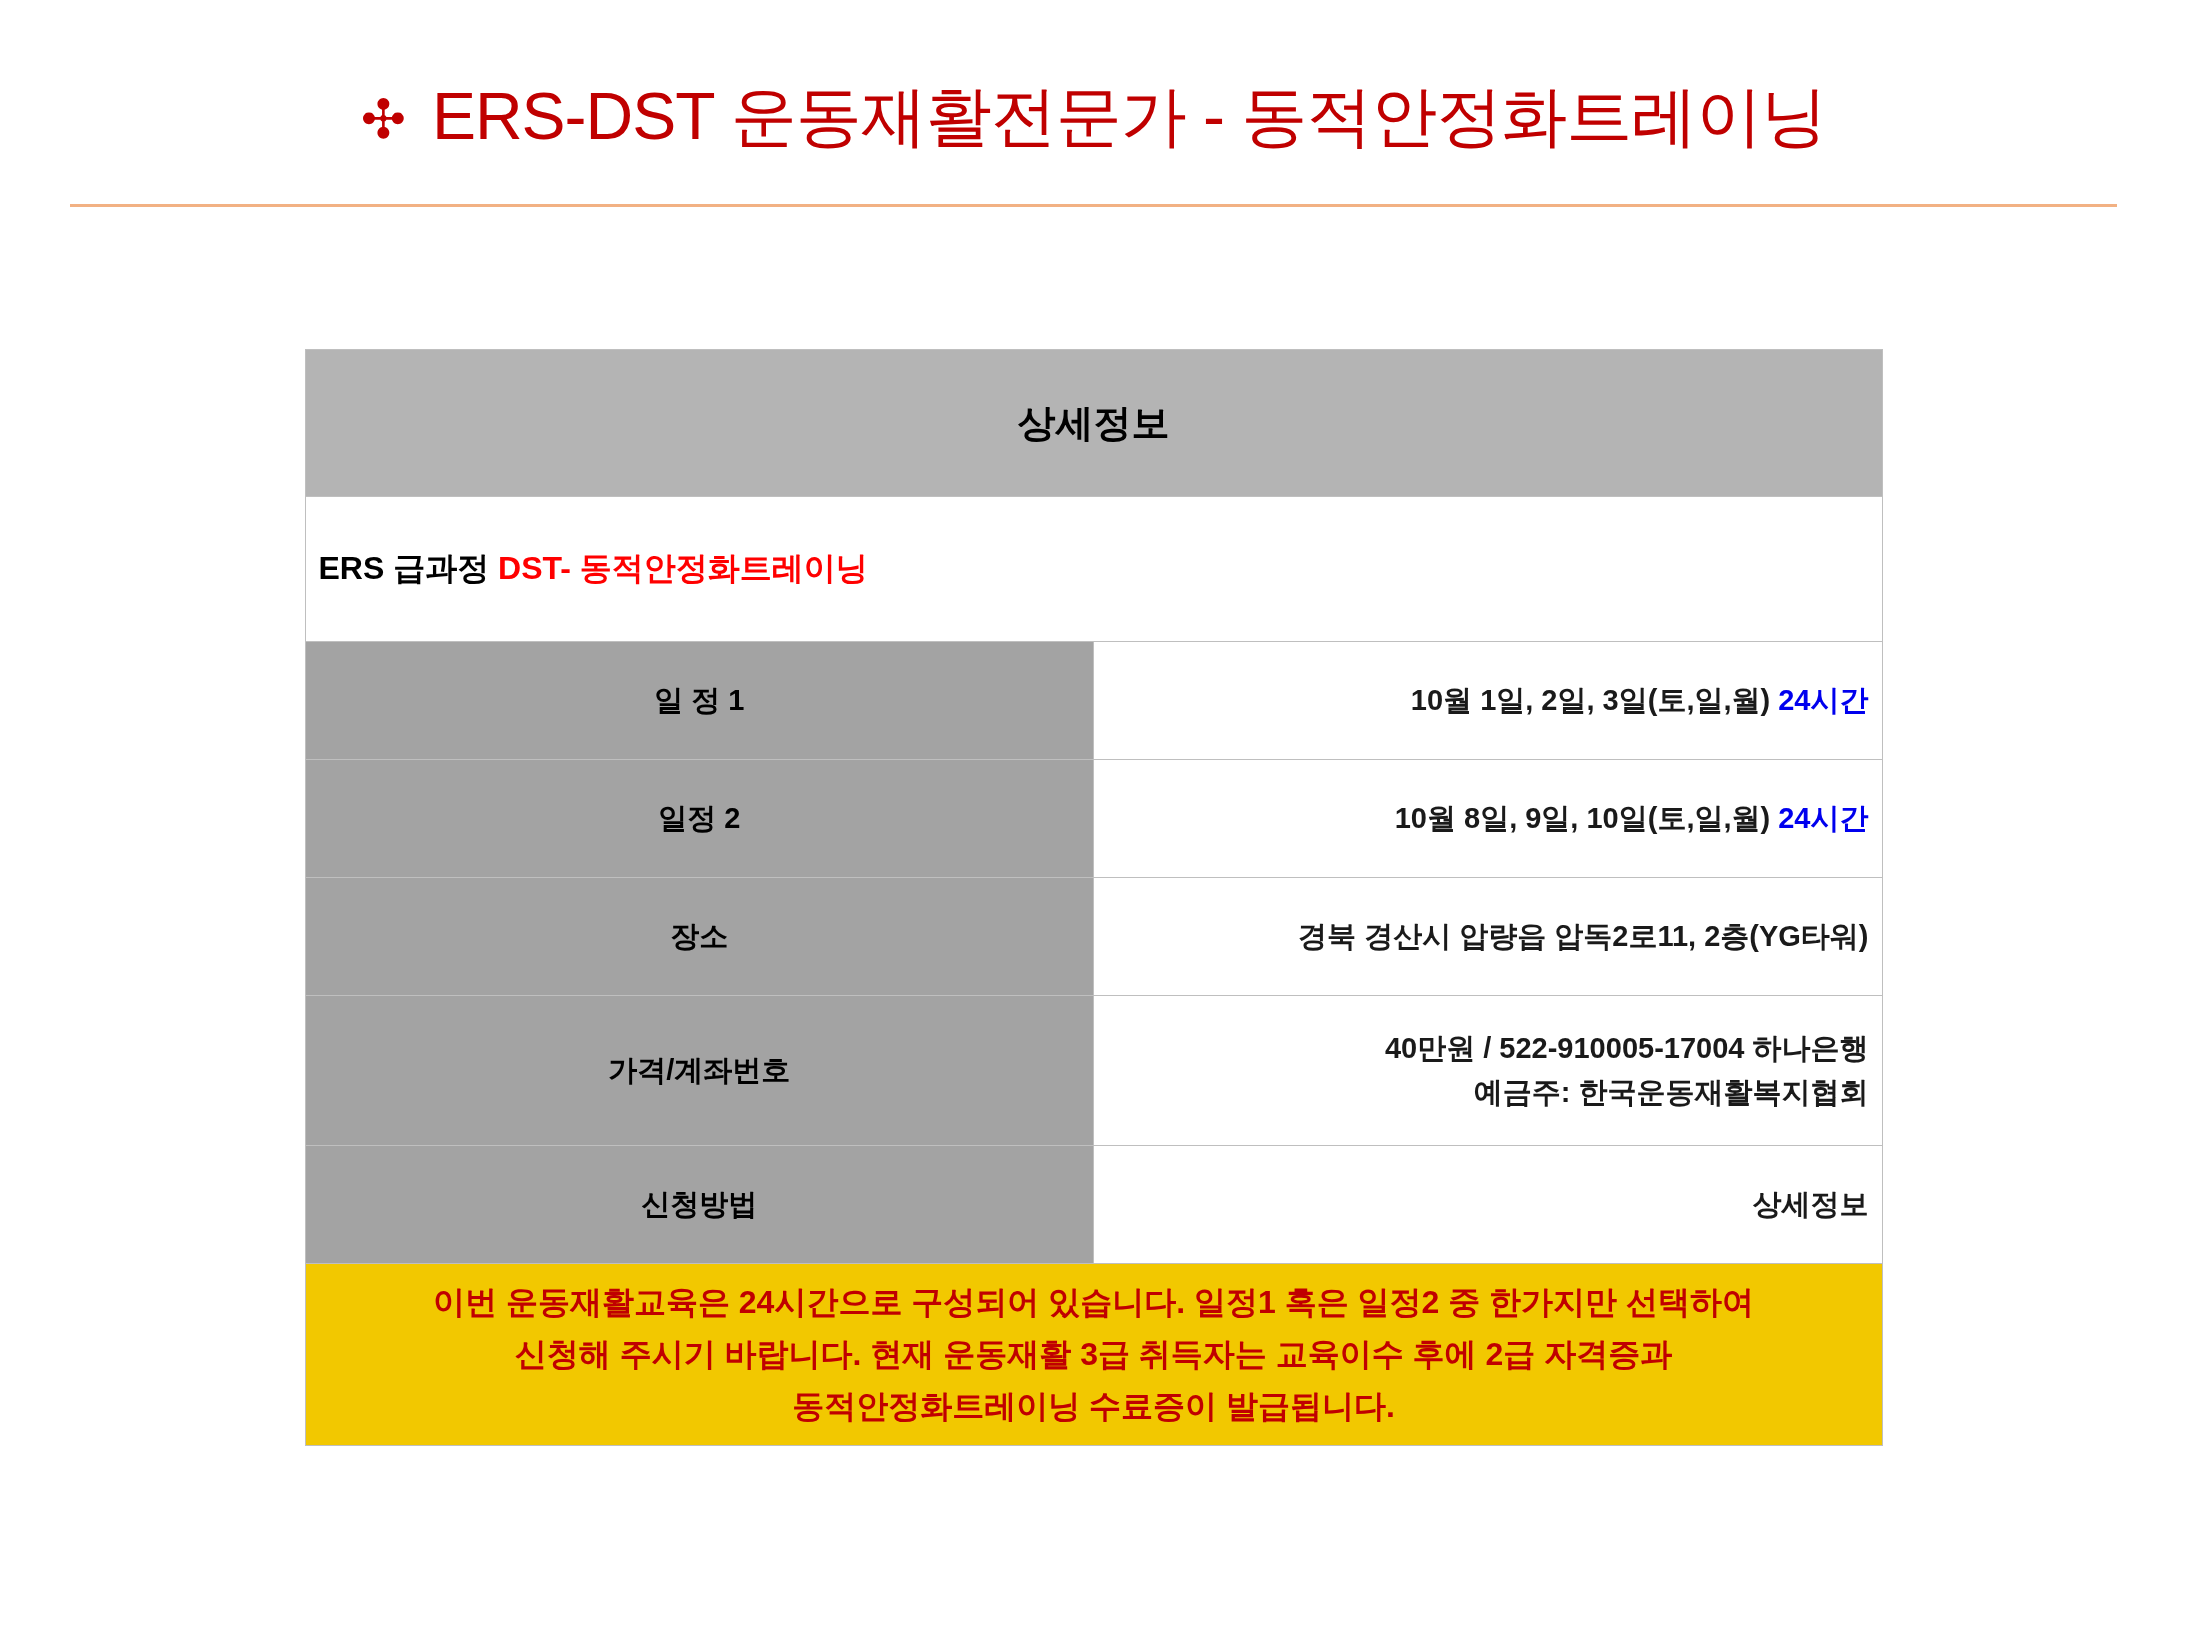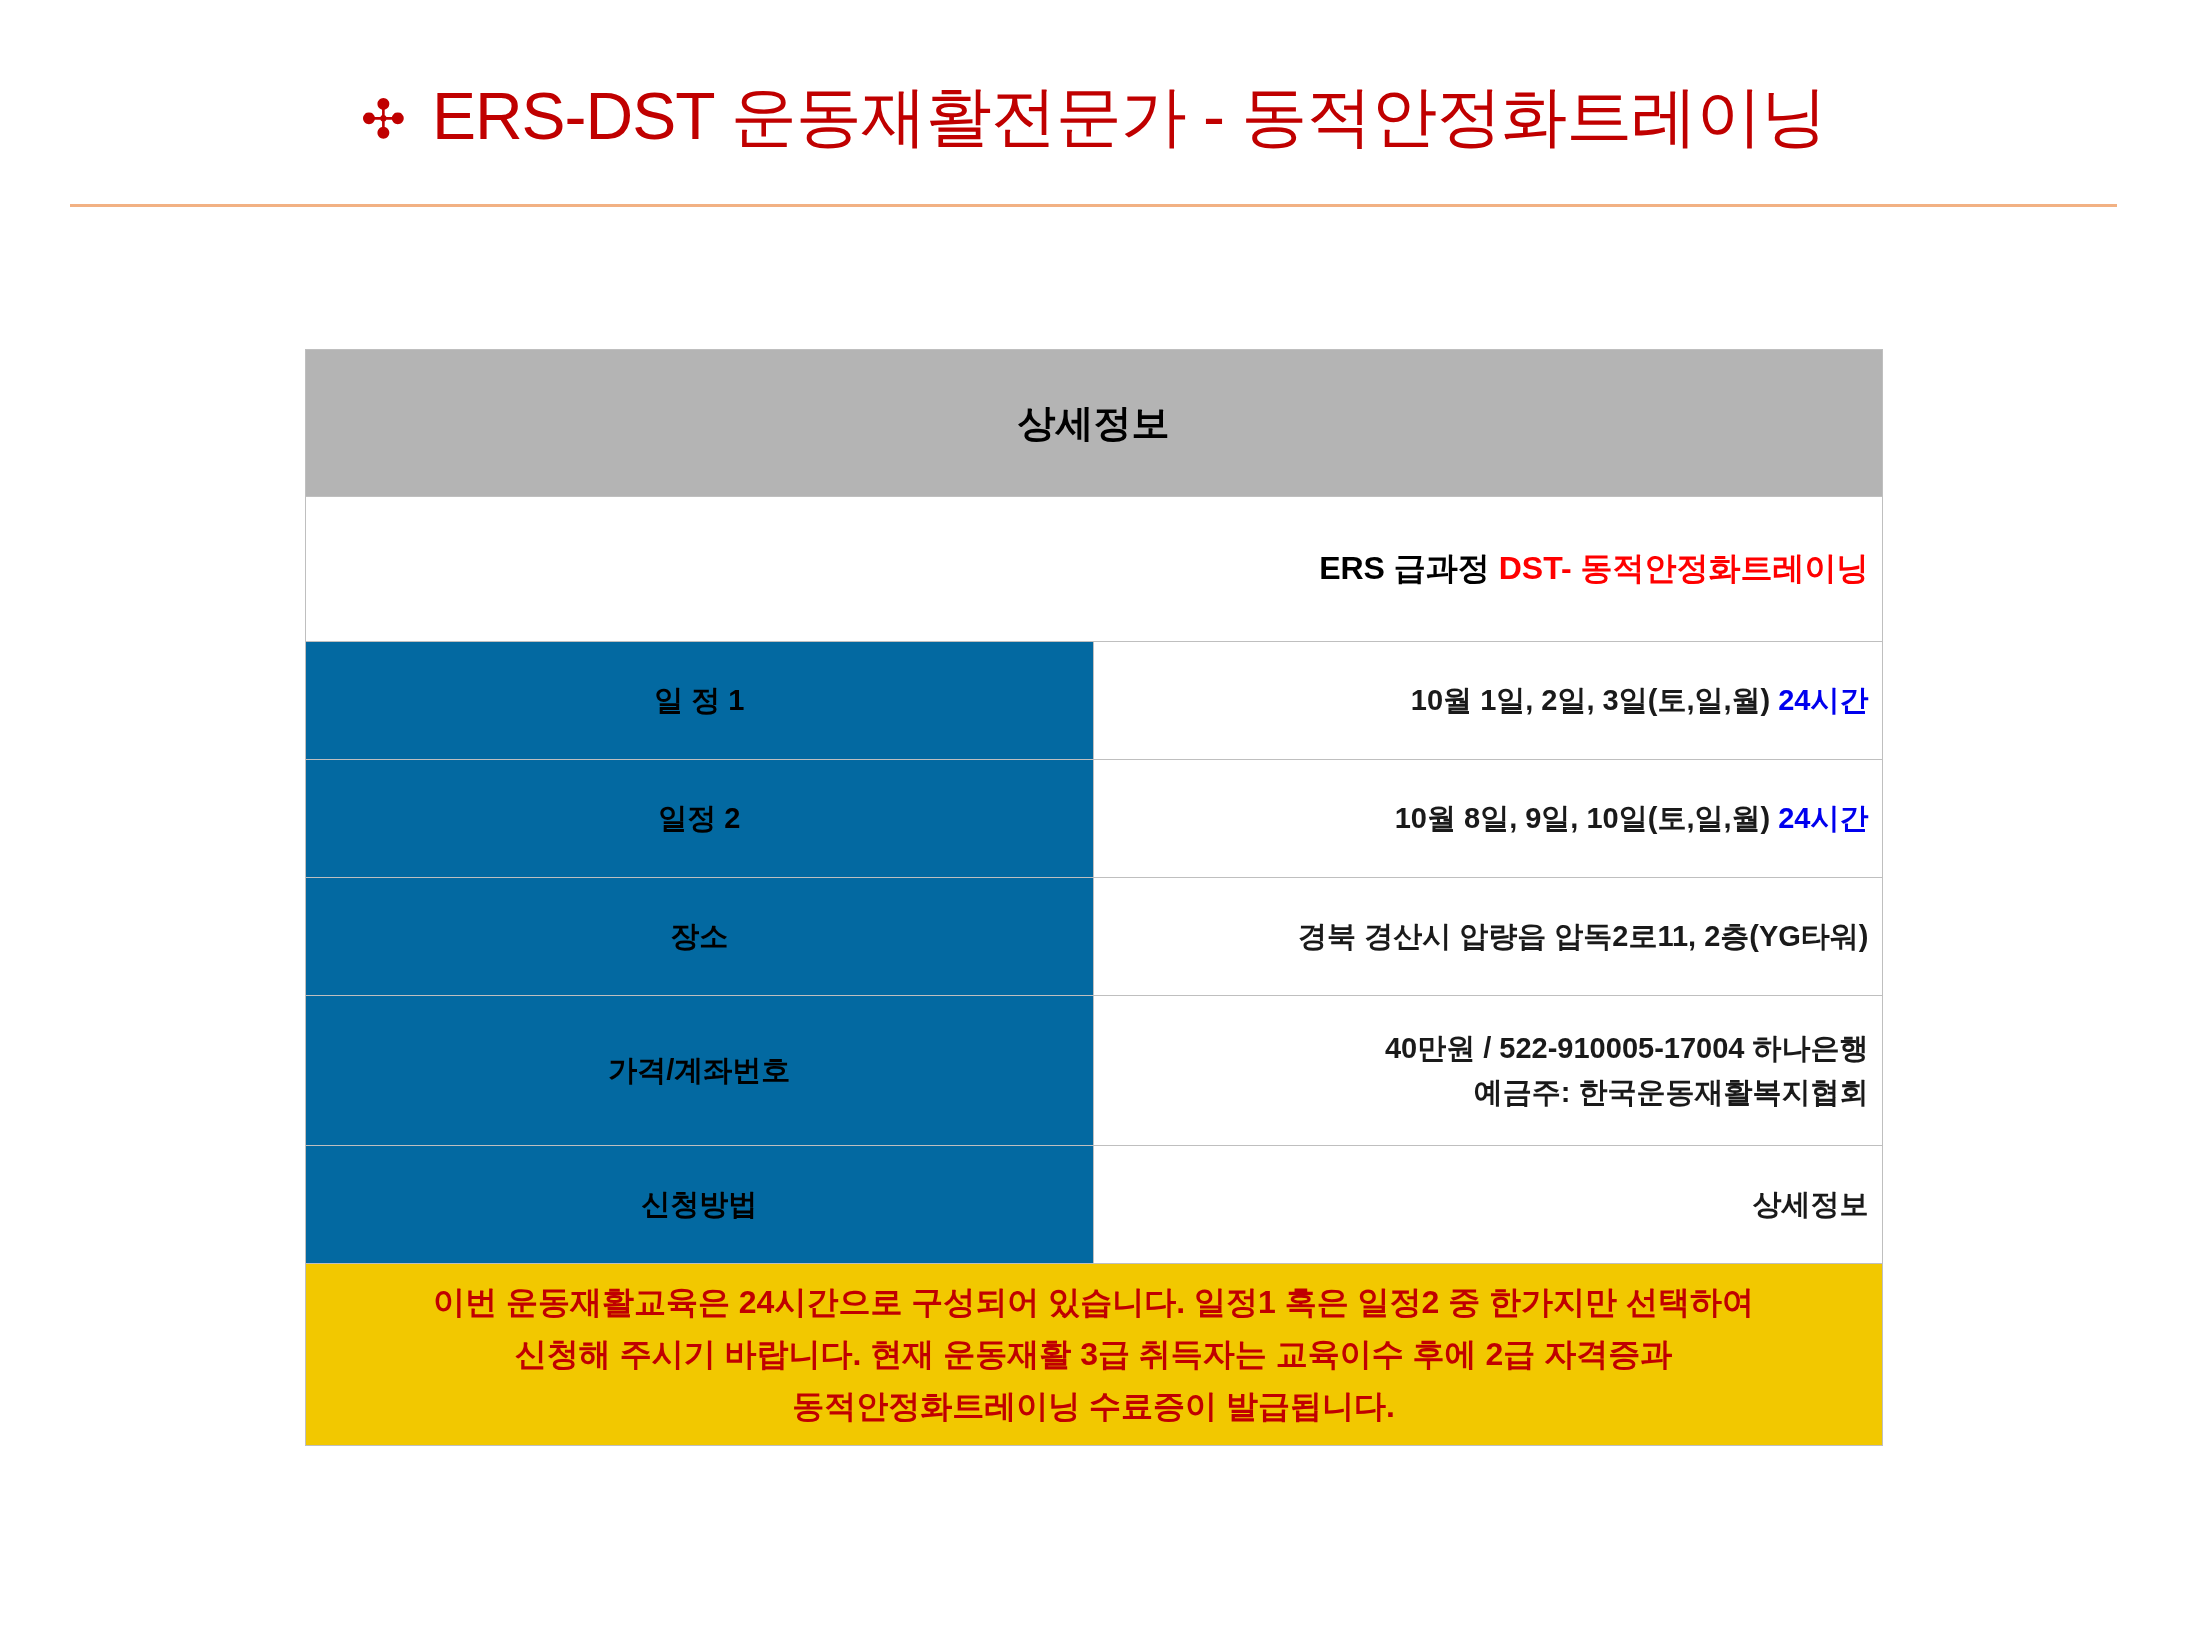--- a/index.html
+++ b/index.html
@@ -62,31 +62,31 @@
   .hdr {
     background: #b4b4b4;
     text-align: center;
     font-size: 38px;
     font-weight: bold;
     height: 120px;
     color: #000;
   }
   .subhdr {
     background: #ffffff;
-    text-align: right;
+    text-align: left;
     font-size: 32px;
     font-weight: bold;
     height: 118px;
     color: #000;
   }
   .subhdr .red {
     color: #ff0000;
   }
   .lbl {
-    background: #0369a1;
+    background: #a3a3a3;
     text-align: center;
     font-size: 29px;
     font-weight: bold;
     width: 404px;
     color: #000;
     margin-top: 28px;
   }
   .val {
     background: #ffffff;
     text-align: right;

